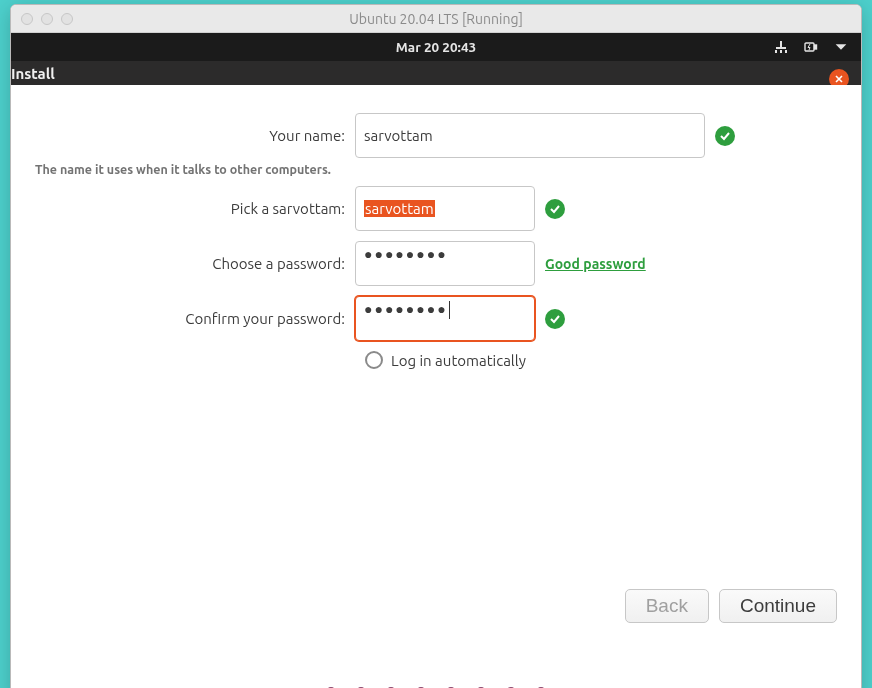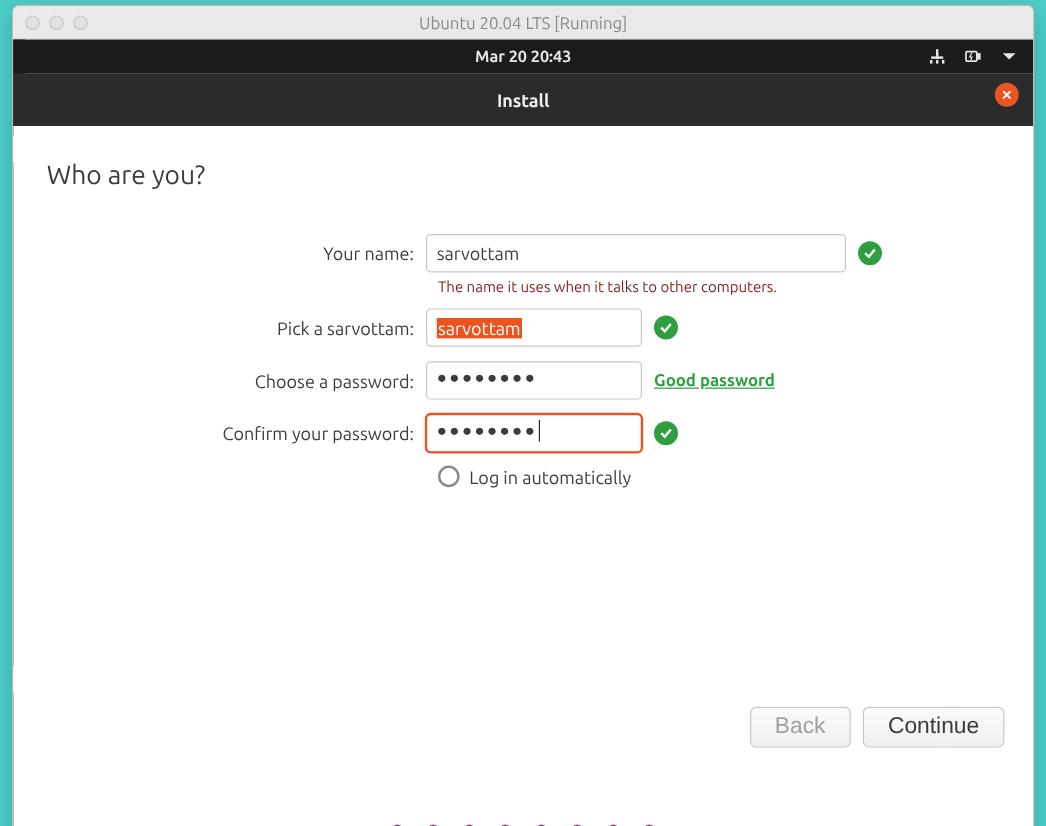--- a/index.html
+++ b/index.html
@@ -91,26 +91,26 @@
     .gnome-tray {
       position: absolute;
       right: 12px; top: 0; bottom: 0;
       display: flex;
       align-items: center;
       gap: 14px;
     }
     .tray-icon { width: 16px; height: 16px; display:flex; align-items:center; justify-content:center; }
 
     .installer-titlebar {
-      height: 44px;
+      height: 24px;
       background: #2c2b2b;
       color: #f0f0f0;
       display: flex;
       align-items: center;
-      justify-content: center;
+      justify-content: flex-start;
       position: relative;
       font-size: 15px;
       font-weight: 600;
       z-index: 2;
     }
     .close-btn {
       position: absolute;
       right: 12px; top: 8px;
       width: 20px; height: 20px;
       border-radius: 50%;
@@ -143,21 +143,21 @@
     }
     .form-label {
       width: 320px;
       text-align: right;
       padding-right: 10px;
       font-size: 15px;
       color: #3c3c3c;
     }
     .form-field { display: flex; align-items: center; gap: 10px; }
     .text-input {
-      height: 32px;
+      height: 45px;
       padding: 4px 8px;
       border: 1px solid #c7c7c7;
       border-radius: 4px;
       font-size: 15px;
       font-family: inherit;
       outline: none;
       background: #fff;
       color: #3c3c3c;
     }
     .text-input.w-long { width: 350px; }
@@ -165,24 +165,24 @@
     .text-input.focused { border-color: #e95420; box-shadow: 0 0 0 1px #e95420; }
     .tick {
       width: 20px; height: 20px;
       border-radius: 50%;
       background: #2e9e3e;
       display:flex; align-items:center; justify-content:center;
     }
     .tick svg { width: 12px; height: 12px; }
     .helper-text {
       font-size: 12.5px;
-      color: #7f1d1d;
-      margin-left: 330px;
+      color: #737373;
       margin-top: -6px;
       margin-bottom: 10px;
+      font-weight: bold;
     }
     .pw-strength {
       color: #2e9e3e;
       font-size: 14px;
       font-weight: 600;
       text-decoration: underline;
     }
     .radio-row {
       display: flex;
       align-items: center;
@@ -297,21 +297,20 @@
     <div class="installer-titlebar">
       <span>Install</span>
       <div class="close-btn">
         <svg viewBox="0 0 10 10" width="10" height="10" stroke="#fff" stroke-width="1.6">
             <path d="M2 2 L8 8 M8 2 L2 8"></path>
           </svg>
       </div>
     </div>
 
     <div class="installer-body">
-      <div class="heading">Who are you?</div>
 
       <div class="form-row">
         <div class="form-label">Your name:</div>
         <div class="form-field">
           <input class="text-input w-long" value="sarvottam" style="">
           <span class="tick">
               <svg viewBox="0 0 12 12" stroke="#fff" stroke-width="2" fill="none">
                 <path d="M2 6 L5 9 L10 3"></path>
               </svg>
             </span>

